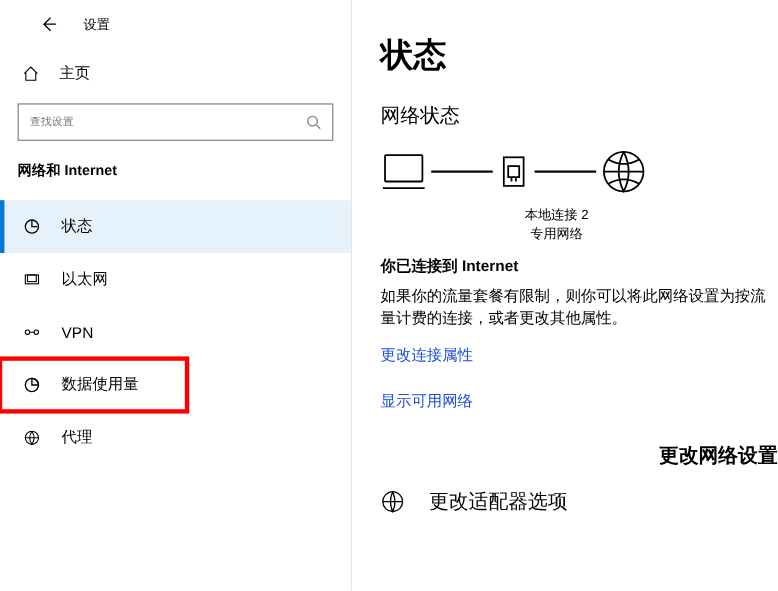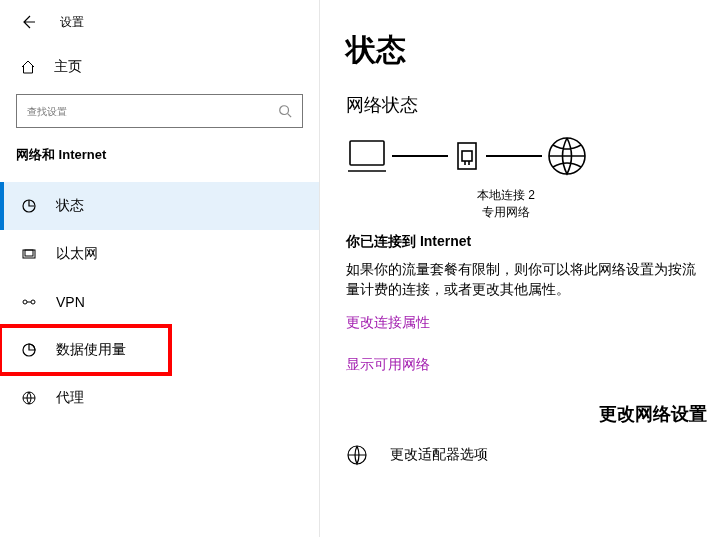--- a/index.html
+++ b/index.html
@@ -1,18 +1,18 @@
 <!DOCTYPE html>
 <html><head>
 <meta charset="utf-8">
 <style>
   * { margin: 0; padding: 0; box-sizing: border-box; font-family: "Microsoft YaHei", "Segoe UI", sans-serif; }
   body { width: 707px; height: 537px; background: #fff; display: flex; overflow: hidden; color: #000; }
   .sidebar { width: 320px; border-right: 1px solid #e6e6e6; display: flex; flex-direction: column; padding-top: 4px; }
-  .topbar { display: flex; align-items: center; height: 36px; padding-left: 16px; gap: 20px; }
+  .topbar { display: flex; align-items: center; height: 36px; padding-left: 32px; gap: 20px; }
   .back-btn { width: 24px; height: 24px; display:flex; align-items:center; justify-content:center; cursor:pointer; }
   .topbar-title { font-size: 12px; }
   .home-row { display:flex; align-items:center; gap:18px; padding: 18px 0 18px 20px; }
   .home-row span.lbl { font-size:14px; }
   .search-wrap { padding: 0 16px 18px 16px; }
   .search { position:relative; border:1px solid #777; height:34px; display:flex; align-items:center; }
   .search input { border:none; outline:none; width:100%; padding:0 34px 0 10px; font-size:10px; background:transparent; }
   .search input::placeholder { color:#777; }
   .search .sicon { position:absolute; right:10px; top:50%; transform:translateY(-50%); color:#666; }
   .cat-title { font-size:13px; font-weight:600; padding: 0 0 18px 16px; }
@@ -24,22 +24,22 @@
   .nav li.highlighted { outline:4px solid #f00; outline-offset:-2px; width:170px; }
   .main { flex:1; padding: 30px 0 0 26px; overflow:hidden; }
   .h1 { font-size:30px; font-weight:600; margin-bottom:22px; }
   .h2 { font-size:18px; font-weight:400; margin-bottom:18px; }
   .h2b { font-size:14px; font-weight:600; margin-bottom:8px; margin-top:12px; }
   .h3 { font-size:18px; font-weight:600; margin: 28px 0 18px 0; text-align: right; }
   .diagram { display:flex; align-items:center; gap:4px; margin-bottom:10px; }
   .line { width:56px; border-top:2px solid #000; }
   .d-labels { text-align:center; font-size:12px; margin-left: 110px; width:100px; margin-bottom:12px; }
   .body-text { font-size:14px; line-height:1.45; margin-bottom:14px; }
-  .link { color:#a21caf; font-size:14px; display:block; margin-bottom:24px; cursor:pointer; }
-  .opt-row { display:flex; gap:22px; align-items:center; font-size:14px; margin-top:16px;text-align:center; }
+  .link { color:#1d4ed8; font-size:14px; display:block; margin-bottom:24px; cursor:pointer; }
+  .opt-row { display:flex; gap:22px; align-items:center; font-size:18px; margin-top:16px;text-align:center; }
   svg { display:block; }
 </style>
 </head>
 <body>
 
 <div class="sidebar">
   <div class="topbar">
     <div class="back-btn">
       <svg width="16" height="16" viewBox="0 0 16 16" stroke="#000" stroke-width="1.2" fill="none">
           <path d="M10 2 L4 8 L10 14 M4 8 H15"></path>

